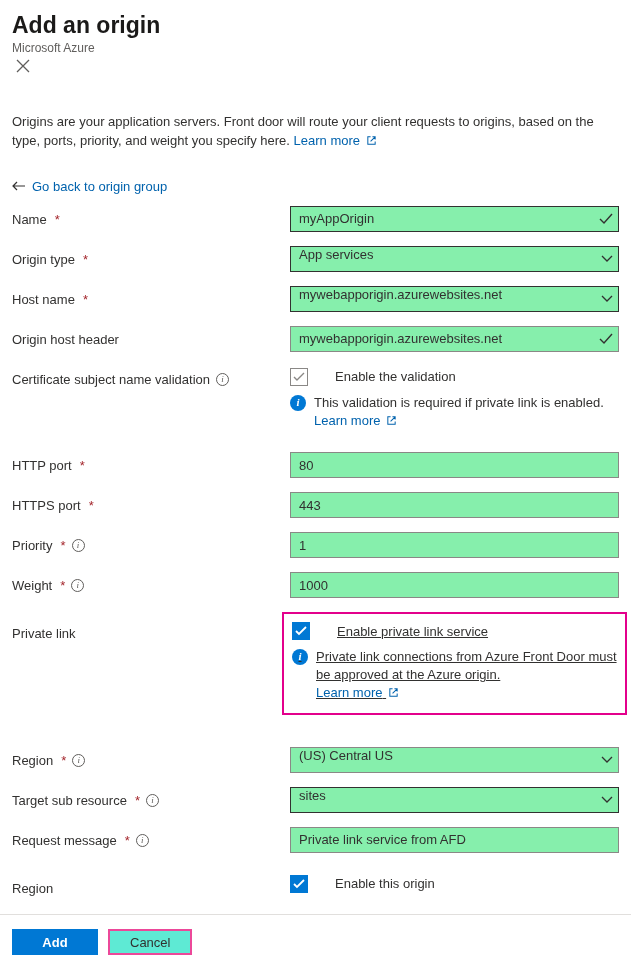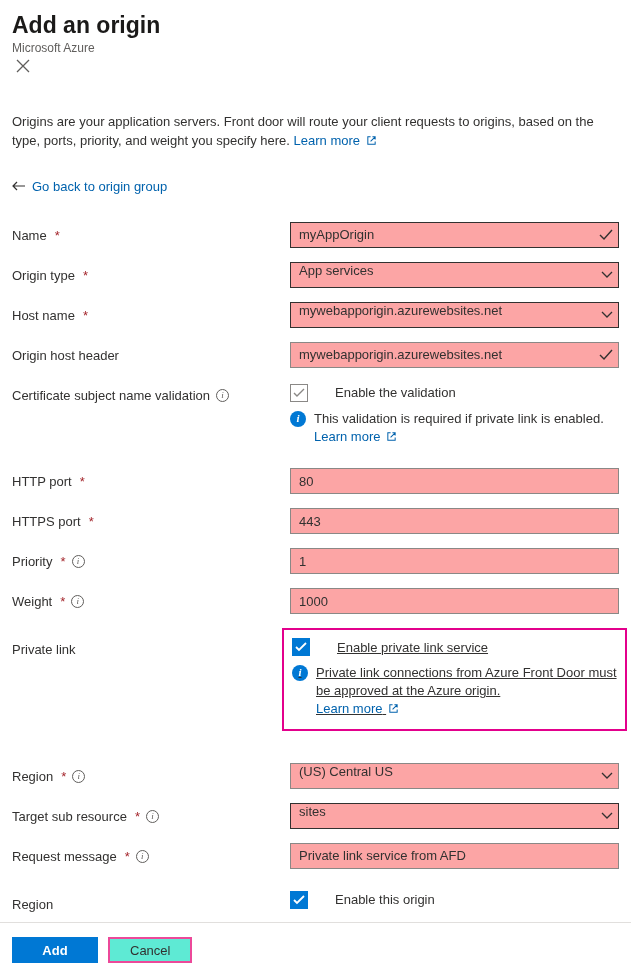--- a/index.html
+++ b/index.html
@@ -14,34 +14,34 @@
     background: #fff;
   }
   .header-row { display: flex; justify-content: space-between; align-items: flex-start; flex-direction: column; }
   h1 { font-size: 23px; font-weight: 600; color: #1b1a19; }
   .subtitle { font-size: 12px; color: #605e5c; margin-top: 2px; }
   .close-x { font-size: 16px; color: #605e5c; cursor: pointer; padding: 4px; }
   .desc { margin-top: 32px; font-size: 13px; line-height: 1.45; color: #323130; }
   .link { color: #0062ad; cursor: pointer; }
   .learn-more svg { vertical-align: -1px; margin-left: 2px; }
   .back-row { display: flex; align-items: center; gap: 6px; margin-top: 28px; color: #0062ad; cursor: pointer; font-size: 13px; }
-  .form { margin-top: 28px; }
+  .form { margin-top: 12px; }
   .row { display: flex; align-items: flex-start; margin-bottom: 14px; }
   .row.tall { margin-bottom: 22px; }
   .label-col { width: 278px; padding-top: 6px; font-size: 13px; color: #323130; display:flex; align-items:center; gap:6px;}
   .field-col { flex: 1; min-width: 0; }
   .req { color: #a4262c; margin-left: 2px; }
   .info-icon {
     display:inline-flex; width:13px; height:13px; border:1px solid #605e5c; border-radius:50%;
     align-items:center; justify-content:center; font-size:9px; font-style:italic; color:#605e5c;
     font-family: Georgia, serif; line-height:1;
   }
   .text-input, .select-input {
     width: 100%; height: 26px; border: 1px solid #323130; padding: 0 26px 0 8px;
-    font-size: 13px; color: #323130; background: #fca5a5; position: relative;
+    font-size: 13px; color: #323130; background: #86efac; position: relative;
   }
   .select-input.light { border-color: #8a8886; }
   .select-wrap, .input-wrap { position: relative; }
   .chevron, .check-mark {
     position: absolute; right: 6px; top: 50%; transform: translateY(-50%);
     pointer-events: none; color: #323130;
   }
   .chevron svg, .check-mark svg { display:block; }
   .checkbox-row { display:flex; align-items:center; gap:27px; }
   .checkbox {
@@ -57,21 +57,21 @@
   }
   .info-callout .info-blue {
     width:16px; height:16px; border-radius:50%; background:#0078d4; color:#fff;
     display:flex; align-items:center; justify-content:center; font-size:11px; font-weight:bold;
     font-family: Georgia, serif; font-style: italic; flex-shrink:0; margin-top:1px;
   }
   .highlight-box {
     border: 2.5px solid #e3008c; padding: 8px 8px 10px 8px; margin: -8px -8px 10px -8px; text-decoration: underline;
   }
   .footer {
-    position:absolute; left:0; right:0; bottom:0; padding:14px 12px;
+    position:absolute; left:0; right:0; bottom:8px; padding:14px 12px;
     border-top:1px solid #e1dfdd; display:flex; gap:10px; background:#fff;
   }
   .btn { height:26px; padding:0 20px; font-size:13px; cursor:pointer; border:none; }
   .btn-primary { background:#0078d4; color:#fff; font-weight:600; min-width:86px;}
   .btn-secondary { background:#5eead4; color:#323130; border:2px solid #ec4899; min-width:80px;}
   .cert-row .field-col { padding-top:2px; }
 </style>
 </head>
 <body>
 

